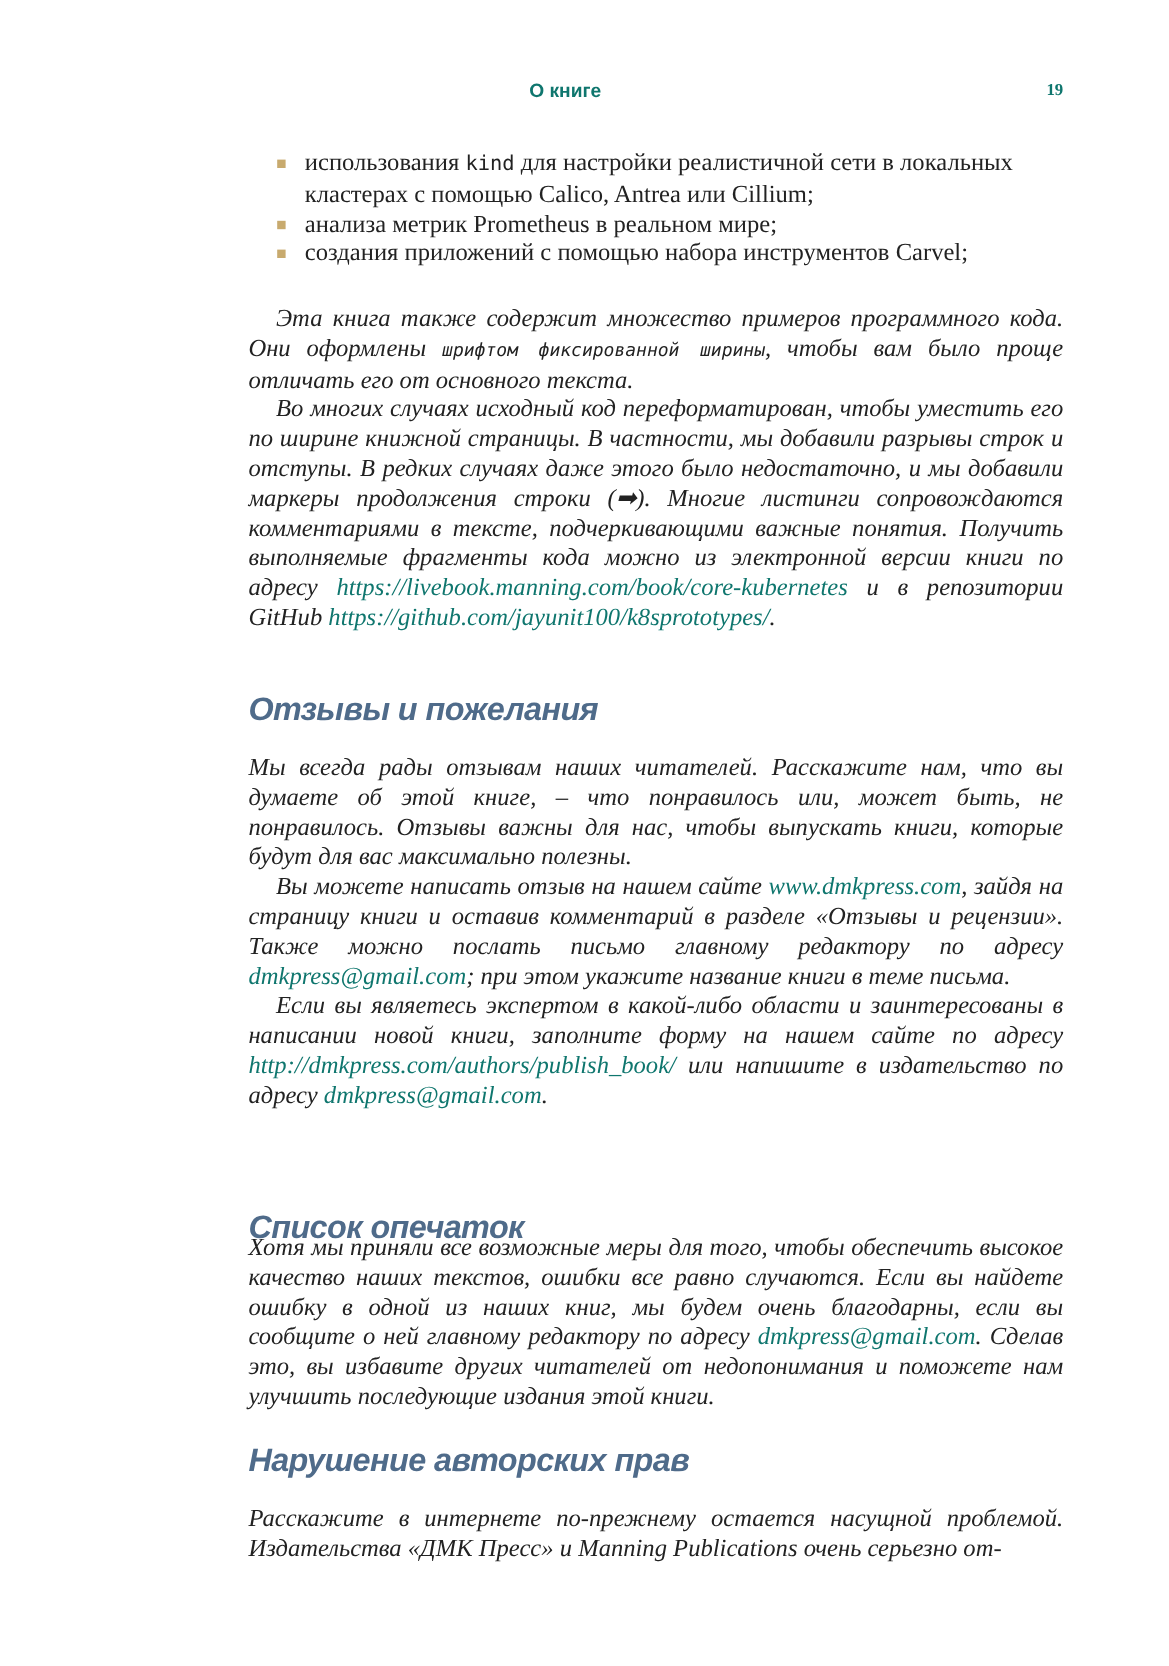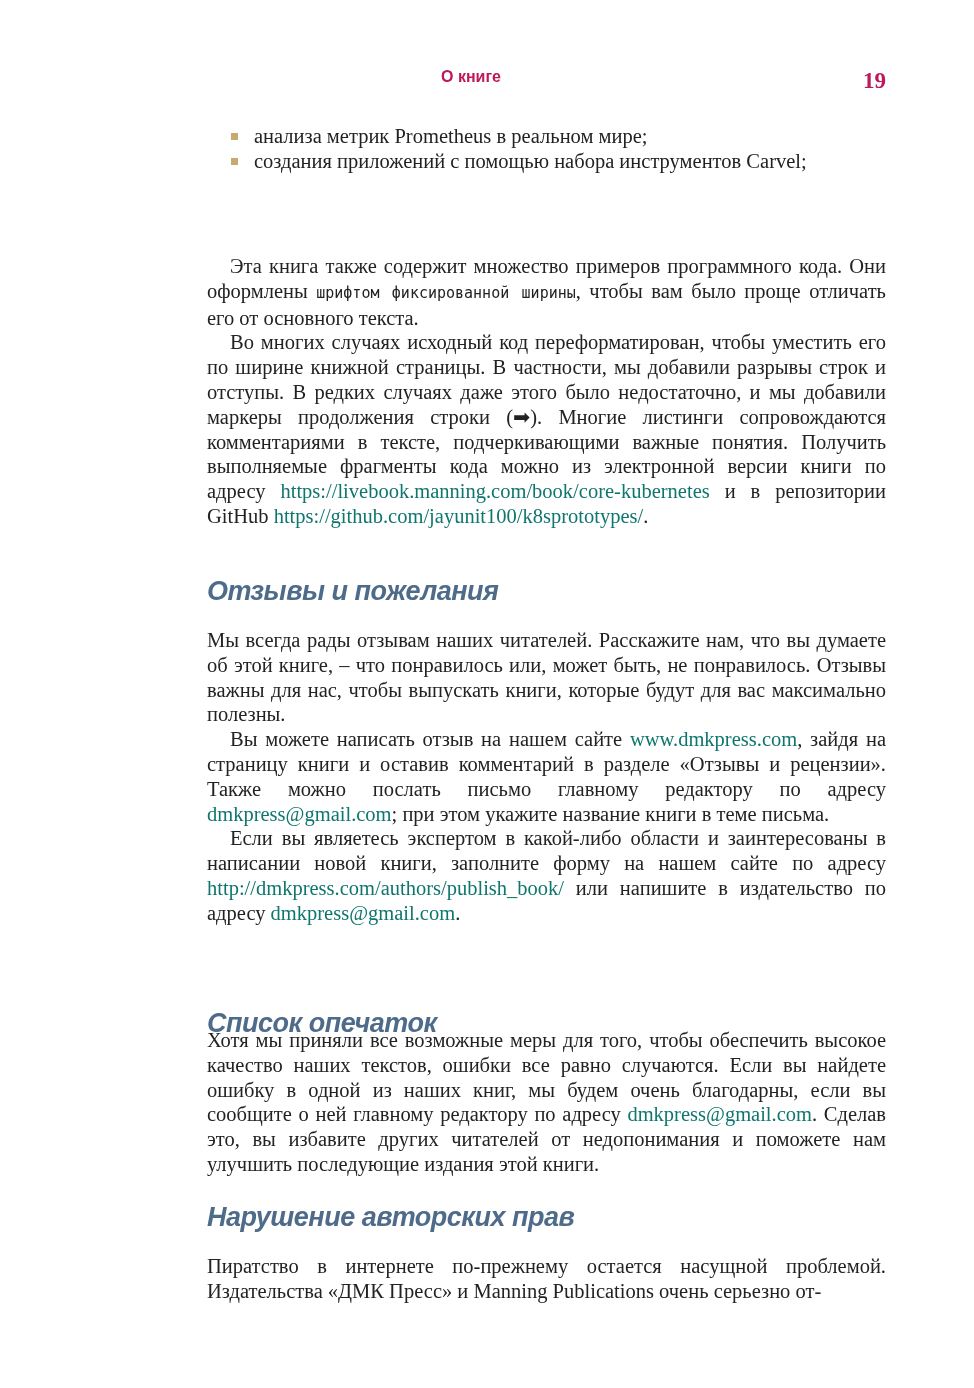--- a/index.html
+++ b/index.html
@@ -1,45 +1,49 @@
 <!DOCTYPE html>
 <html><head>
 <meta charset="utf-8">
 <style>
   html, body { margin: 0; padding: 0; background: #ffffff; }
   body { width: 974px; height: 1388px; position: relative; overflow: hidden; }
   .page { position: absolute; left: 207px; top: 0; width: 679px; }
   .running-head { position: absolute; top: 68px; left: 0; width: 679px; height: 24px;
-    font-family: "Liberation Sans", sans-serif; font-size: 16px; color: #be185d; font-weight: bold; text-align: center; }
+    font-family: "Liberation Sans", sans-serif; font-size: 16px; color: #0f766e; font-weight: bold; text-align: center; }
   .running-title { position: absolute; left: 234px; top: 0; }
-  .page-number { position: absolute; right: 0; top: 0; font-family: "Liberation Serif", serif; font-weight: bold; font-size: 23px; }
+  .page-number { position: absolute; right: 0; top: 0; font-family: "Liberation Serif", serif; font-weight: bold; font-size: 14px; }
   .body-text { font-family: "Liberation Serif", serif; font-size: 20.5px; line-height: 24.8px; color: #222; text-align: justify; }
   ul.bullets { list-style: none; margin: 0; padding: 0; position: absolute; top: 124px; left: 0; width: 679px; }
   ul.bullets li { position: relative; padding-left: 47px; text-align: left; }
   ul.bullets li .bullet { position: absolute; left: 24px; top: 9px; width: 7px; height: 7px; background: #c8aa6e; }
   .mono { font-family: "DejaVu Sans Mono", monospace; font-size: 17px; }
   .mono-small { font-family: "DejaVu Sans Mono", monospace; font-size: 15px; }
   a.link { color: #0f766e; text-decoration: none; }
   p { margin: 0; }
   p.indent { text-indent: 23px; }
-  .block { position: absolute; left: 0; width: 679px; }
+  .block { position: absolute; left: 0; width: 679px; font-style: italic; }
   h2.section { position: absolute; left: 0; margin: 0; font-family: "Liberation Sans", sans-serif;
     font-style: italic; font-weight: bold; font-size: 27px; color: #4f6b8a; letter-spacing: -0.5px; text-align: center; }
 </style>
 </head>
 <body>
 
 <div class="page">
 
   <div class="running-head">
     <span class="running-title">О книге</span>
     <span class="page-number">19</span>
   </div>
 
   <ul class="bullets body-text">
+    <li>
+      <span class="bullet"></span>
+      <span>использования </span><span class="mono">kind</span><span> для настройки реалистичной сети в локальных кластерах с помощью Calico, Antrea или Cillium;</span>
+    </li>
     <li>
       <span class="bullet"></span>
       <span>анализа метрик Prometheus в реальном мире;</span>
     </li>
     <li>
       <span class="bullet"></span>
       <span>создания приложений с помощью набора инструментов Carvel;</span>
     </li>
   </ul>
 
@@ -58,16 +62,16 @@
 
   <h2 class="section" style="top:976px;margin-top:32px;">Список опечаток</h2>
 
   <div class="block body-text" style="top:1028px;">
     <p><span>Хотя мы приняли все возможные меры для того, чтобы обеспечить высокое качество наших текстов, ошибки все равно случаются. Если вы найдете ошибку в одной из наших книг, мы будем очень благодарны, если вы сообщите о ней главному редактору по адресу </span><a class="link">dmkpress@gmail.com</a><span>. Сделав это, вы избавите других читателей от недопонимания и поможете нам улучшить последующие издания этой книги.</span></p>
   </div>
 
   <h2 class="section" style="top:1202px;">Нарушение авторских прав</h2>
 
   <div class="block body-text" style="top:1254px;">
-    <p>Пиратство в интернете по-прежнему остается насущной проблемой. Издательства «ДМК Пресс» и Manning Publications очень серьезно от-</p>
+    <p>Расскажите в интернете по-прежнему остается насущной проблемой. Издательства «ДМК Пресс» и Manning Publications очень серьезно от-</p>
   </div>
 
 </div>
 
 </body></html>

